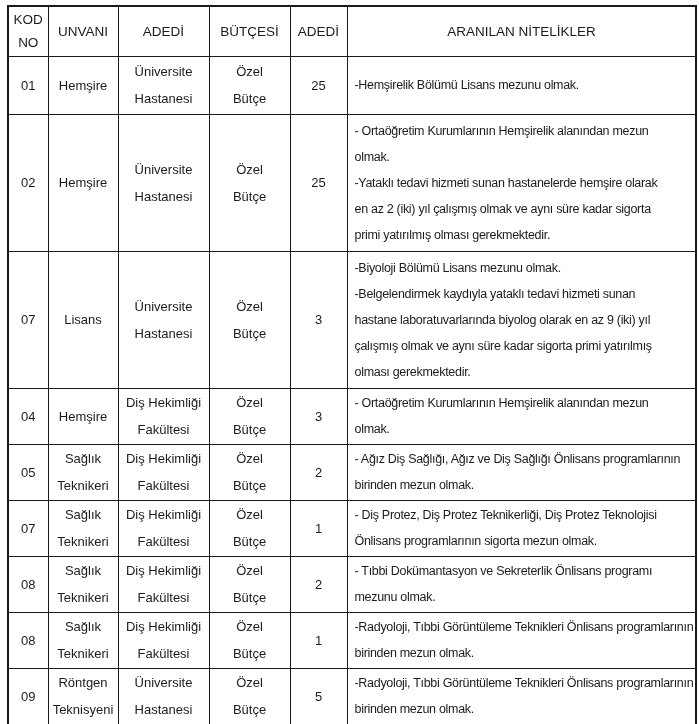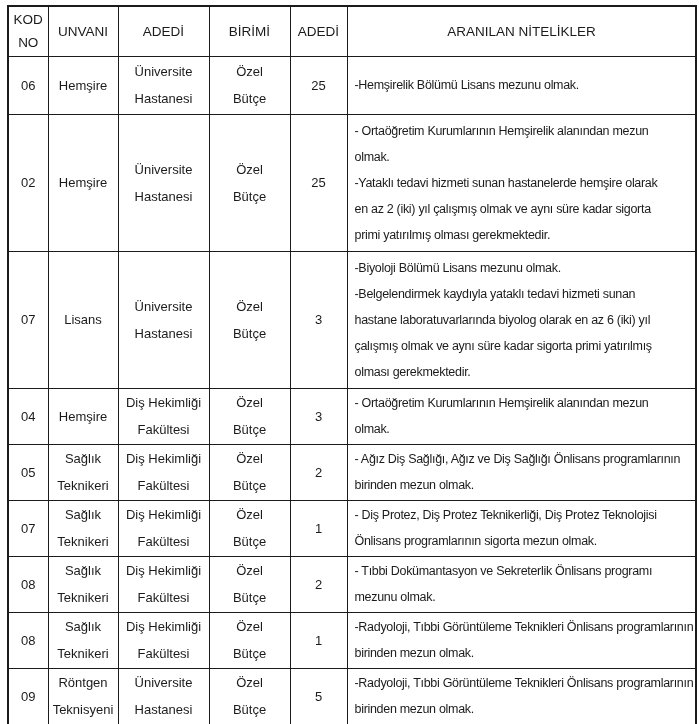--- a/index.html
+++ b/index.html
@@ -73,28 +73,28 @@
         <col class="c-birim">
       <col class="c-butce">
         <col class="c-adet">
         <col class="c-req">
     </colgroup>
     <thead>
       <tr>
         <th>KOD NO</th>
         <th>UNVANI</th>
         <th>ADEDİ</th>
-        <th>BİRİMİ</th>
+        <th>BÜTÇESİ</th>
         <th>ADEDİ</th>
         <th>ARANILAN NİTELİKLER</th>
       </tr>
     </thead>
     <tbody>
       <tr>
-        <td>06</td>
+        <td>01</td>
         <td>Hemşire</td>
         <td>Üniversite
 Hastanesi</td>
         <td>Özel
 Bütçe</td>
         <td>25</td>
         <td class="req">-Hemşirelik Bölümü Lisans mezunu olmak.</td>
       </tr>
       <tr>
         <td>02</td>
@@ -113,21 +113,21 @@
       <tr>
         <td>07</td>
         <td>Lisans</td>
         <td>Üniversite
 Hastanesi</td>
         <td>Özel
 Bütçe</td>
         <td>3</td>
         <td class="req">-Biyoloji Bölümü Lisans mezunu olmak.
 -Belgelendirmek kaydıyla yataklı tedavi hizmeti sunan
-hastane laboratuvarlarında biyolog olarak en az 6 (iki) yıl
+hastane laboratuvarlarında biyolog olarak en az 9 (iki) yıl
 çalışmış olmak ve aynı süre kadar sigorta primi yatırılmış
 olması gerekmektedir.</td>
       </tr>
       <tr>
         <td>04</td>
         <td>Hemşire</td>
         <td>Diş Hekimliği
 Fakültesi</td>
         <td>Özel
 Bütçe</td>

